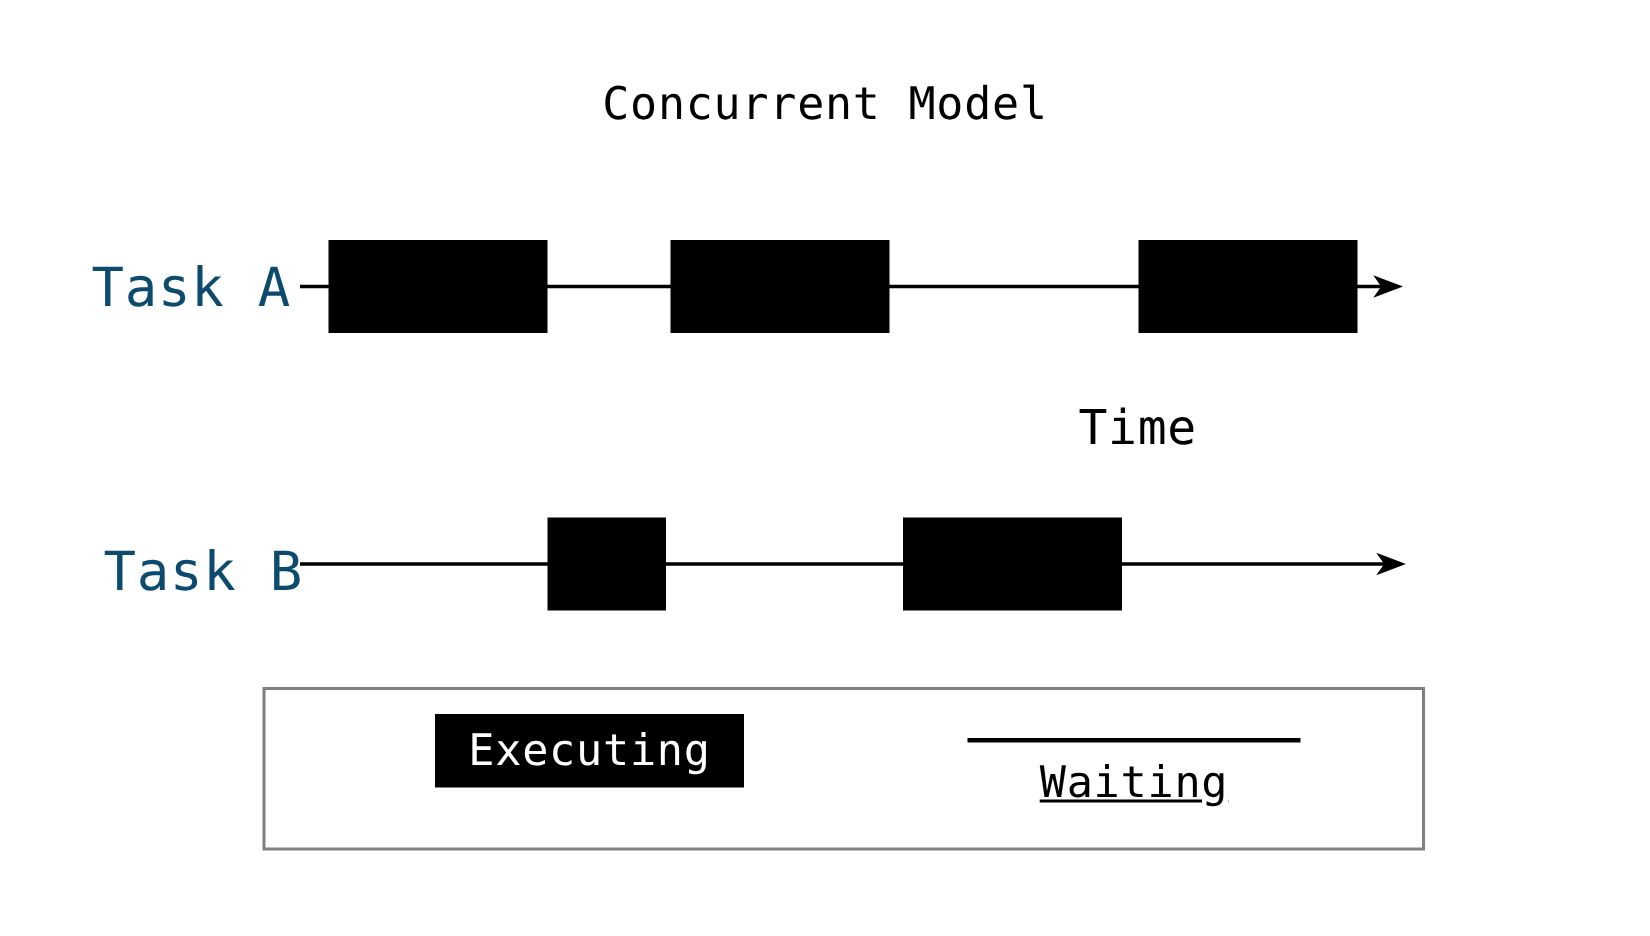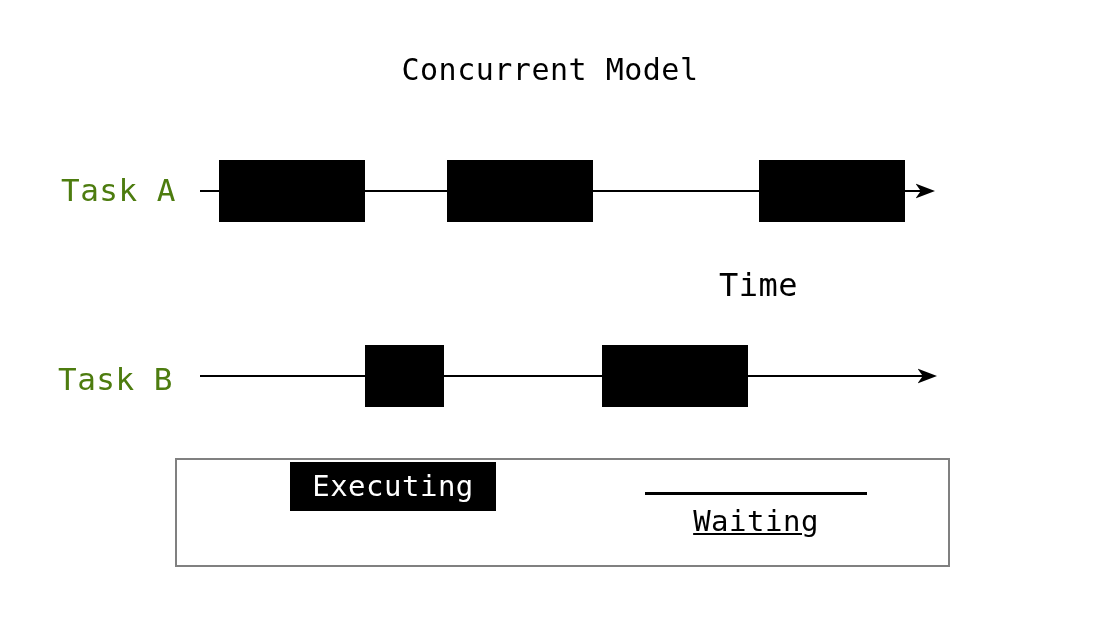--- a/index.html
+++ b/index.html
@@ -40,27 +40,27 @@
     width: 1100px;
     text-align: center;
     font-size: 30px;
     letter-spacing: 0.5px;
     color: #000000;
     white-space: pre;
   }
 
   .track-label {
     position: absolute;
-    font-size: 31px;
+    font-size: 36px;
     letter-spacing: 0.5px;
-    color: #4d7c0f;
+    color: #0c4a6e;
     white-space: pre;
   }
   .track-label.task-a { left: 61px; top: 172px; }
-  .track-label.task-b { left: 58px; top: 361px; }
+  .track-label.task-b { left: 69px; top: 361px; }
 
   .axis-label-time {
     position: absolute;
     right: 90px;
     top: 266px;
     font-size: 32px;
     letter-spacing: 0.5px;
     color: #000000;
     white-space: pre;
   }
@@ -73,21 +73,21 @@
     width: 775px;
     height: 109px;
     border: 2px solid #808080;
     background: #ffffff;
     box-sizing: border-box;
   }
 
   .legend-exec-swatch {
     position: absolute;
     left: 290px;
-    top: 462px;
+    top: 476px;
     width: 206px;
     height: 49px;
     background: #000000;
     display: flex;
     align-items: center;
     justify-content: center;
   }
   .legend-exec-swatch .legend-text {
     color: #ffffff;
     font-size: 29px;

